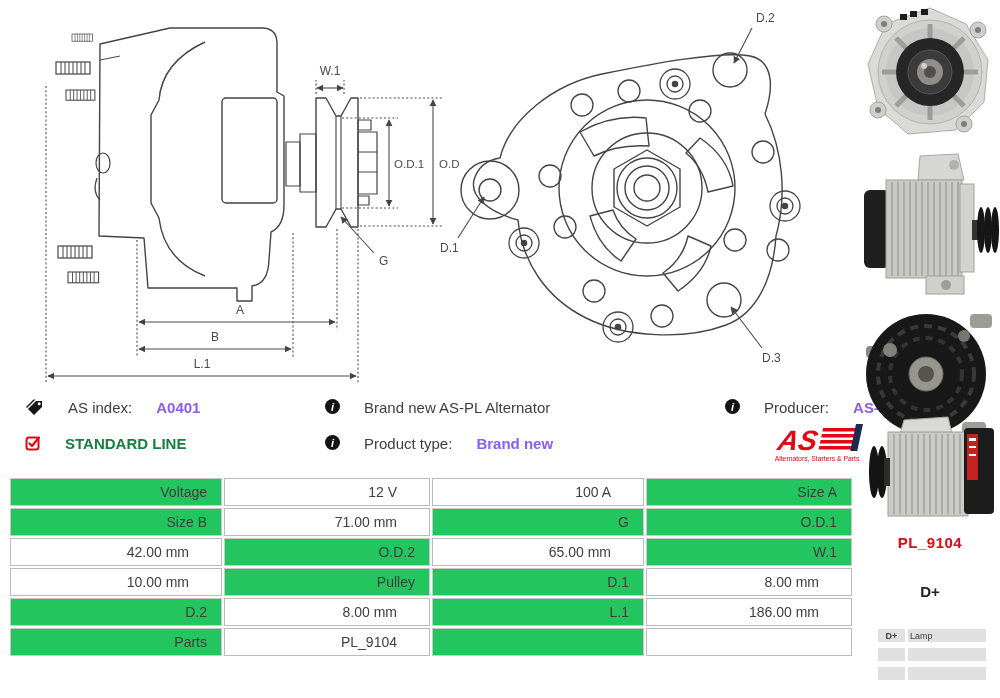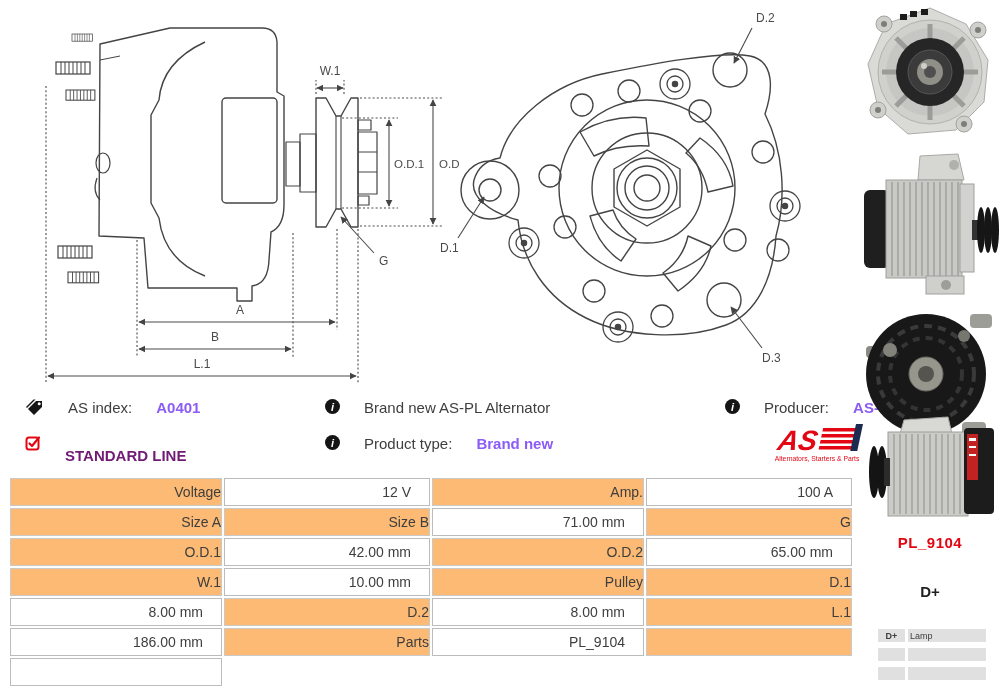--- a/index.html
+++ b/index.html
@@ -8,35 +8,35 @@
     background:#ffffff;color:#3e3e3e;
     font-family:"Liberation Sans", sans-serif;
   }
   .main{position:absolute;left:0;top:0;width:860px;height:698px;}
   .drawings{position:absolute;left:0;top:0;width:860px;height:398px;}
   .svg-side{position:absolute;left:0;top:0;}
   .svg-front{position:absolute;left:432px;top:0;}
 
   .info-item{position:absolute;display:flex;align-items:flex-start;gap:24px;font-size:15px;color:#3e3e3e;white-space:nowrap;}
   .info-item b{color:#8b5cf6;font-weight:bold;}
-  .info-red{color:#701a75;font-weight:bold;margin-top:12px;}
+  .info-red{color:#15803d;font-weight:bold;}
   .icon-info{display:inline-flex;width:15px;height:15px;border-radius:50%;background:#141414;color:#fff;
     align-items:center;justify-content:center;font-size:11px;font-weight:bold;font-style:italic;flex:0 0 auto;}
   .pos-r1{top:399px;} .pos-r2{top:435px;}
   .pos-c1{left:25px;} .pos-c2{left:325px;} .pos-c3{left:725px;}
   .as-logo{position:absolute;left:768px;top:424px;}
 
   .specs-table{
     position:absolute;left:10px;top:478px;
     display:grid;grid-template-columns:212px 206px 212px 206px;grid-auto-rows:28px;gap:2px;
   }
   .tcell{display:flex;align-items:center;justify-content:flex-end;box-sizing:border-box;
     font-size:14px;color:#3e3e3e;}
-  .tcell.lab{background:#fdba74;border:1px solid #c9c9c9;}
-  .tcell.val{background:#ffffff;border:1px solid #bcbcbc;padding-right:18px;}
+  .tcell.lab{background:#22c55e;border:1px solid #c9c9c9;padding-right:14px;}
+  .tcell.val{background:#ffffff;border:1px solid #bcbcbc;padding-right:32px;}
 
   .sidebar{position:absolute;left:860px;top:0;width:140px;height:698px;}
   .photo{position:absolute;left:0;width:140px;}
   .part-code{position:absolute;left:0;top:534px;width:140px;text-align:center;
     color:#e30613;font-weight:bold;font-size:15px;letter-spacing:.5px;}
   .terminal{position:absolute;left:0;top:583px;width:140px;text-align:center;
     color:#1f1f1f;font-weight:bold;font-size:15px;}
   .pin-table{position:absolute;left:18px;top:629px;width:108px;display:flex;flex-direction:column;gap:6px;}
   .pin-row{display:flex;gap:3px;height:13px;}
   .pin-cell{background:#e0e0e0;display:flex;align-items:center;font-size:9px;color:#3e3e3e;box-sizing:border-box;}
@@ -230,21 +230,20 @@
         <rect x="56" y="22" width="34" height="3.4" fill="#e30613"></rect>
         <polygon points="88,0 95,0 95,27 88,27" fill="#1d2b50"></polygon>
       </g>
       <text x="49" y="37" text-anchor="middle" font-size="6.8" fill="#e30613">Alternators, Starters &amp; Parts</text>
     </svg>
   </div>
 
   <div class="specs-table">
     <div class="tcell lab">Voltage</div>
     <div class="tcell val">12 V</div>
-    <div class="tcell lab">Amp.</div>
     <div class="tcell val">100 A</div>
 
     <div class="tcell lab">Size A</div>
     <div class="tcell lab">Size B</div>
     <div class="tcell val">71.00 mm</div>
 
     <div class="tcell lab">G</div>
     <div class="tcell lab">O.D.1</div>
     <div class="tcell val">42.00 mm</div>
 

